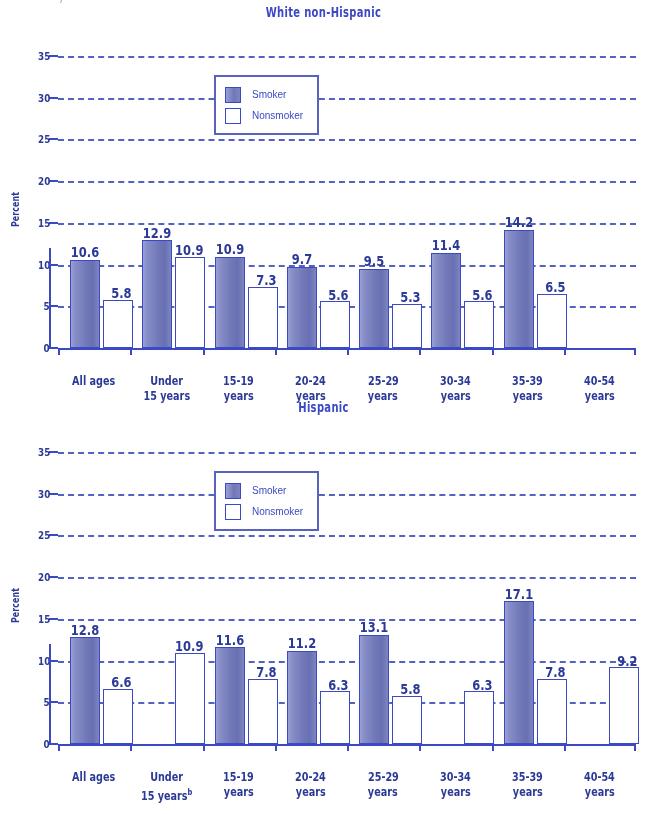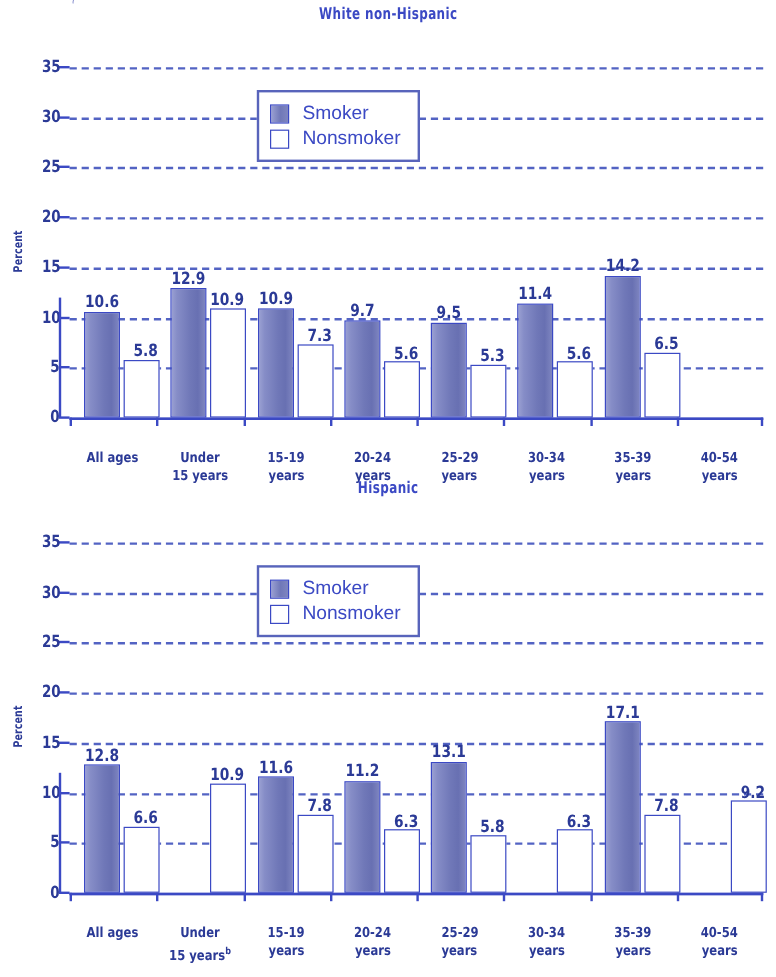--- a/index.html
+++ b/index.html
@@ -65,21 +65,21 @@
   .grid.baseline { border-top: 2px solid #3b49c4; opacity: 1; }
 
   
   .ytick {
     position: absolute;
     right: 100%;
     transform: translateY(-50%);
     padding-right: 8px;
     color: #2b3a96;
     font-weight: bold;
-    font-size: 14px;
+    font-size: 11px;
     line-height: 1;
     font-family: "DejaVu Sans", "Liberation Sans", sans-serif;
   }
   .ytick span { display: inline-block; transform: scaleX(0.8); transform-origin: right center; }
   .ystub {
     position: absolute;
     right: 100%;
     width: 9px; height: 0;
     border-top: 2px solid #3b49c4;
     transform: translateY(-1px);
@@ -190,21 +190,21 @@
     border: 1.6px solid #3b49c4;
     margin-right: 11px;
     flex: 0 0 auto;
   }
   .swatch.smoker {
     background: linear-gradient(to right, #9aa0d2 0%, #7078b8 55%, #7e85c0 100%);
   }
   .swatch.nonsmoker { background: #ffffff; }
   .legend-text {
     color: #3b49c4;
-    font-size: 16px;
+    font-size: 10px;
     font-family: "Liberation Sans", sans-serif;
   }
 
   
   .crop-artifact {
     position: absolute;
     top: 0;
     height: 3px;
     overflow: hidden;
     color: #7b84c9;

